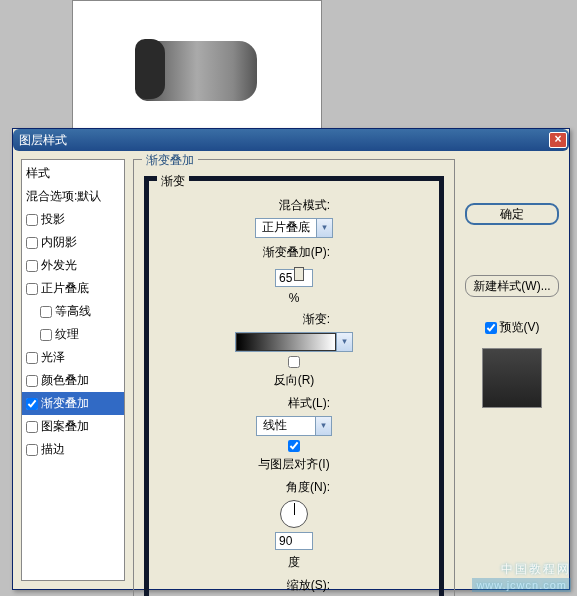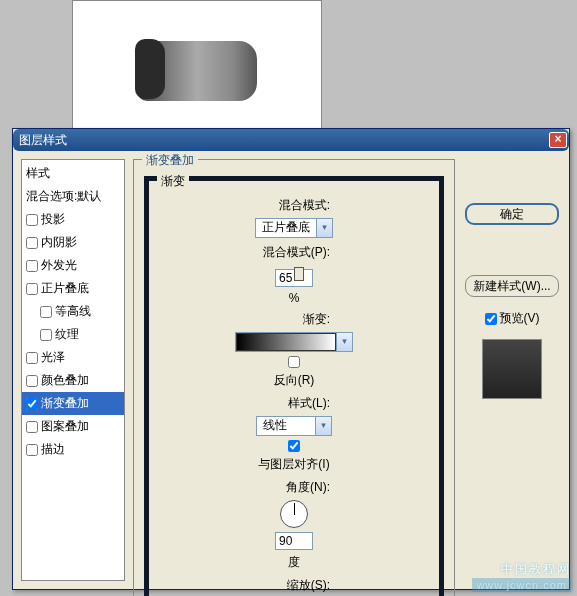--- a/index.html
+++ b/index.html
@@ -31,21 +31,21 @@
 .grad-preview { width: 100px; height: 18px; border: 1px solid #333; background: linear-gradient(to right, #000, #fff); }
 .slider { flex: 1; height: 18px; position: relative; max-width: 120px; }
 .slider-track { position: absolute; top: 8px; left: 0; right: 0; height: 2px; background: #888; }
 .slider-thumb { position: absolute; top: 2px; width: 10px; height: 14px; background: #ece9d8; border: 1px solid #555; }
 .num-input { width: 38px; height: 18px; border: 1px solid #7f9db9; background: #fff; text-align: left; padding: 0 3px; }
 .angle-dial { width: 28px; height: 28px; border: 1px solid #555; border-radius: 50%; background: #fff; position: relative; }
 .angle-dial::after { content: ""; position: absolute; left: 50%; top: 2px; width: 1px; height: 12px; background: #000; }
 .right-panel { width: 98px; display: flex; flex-direction: column; gap: 6px; align-items: center; }
 .btn { width: 94px; height: 22px; background: #ece9d8; border: 1px solid #888; border-radius: 9px; cursor: pointer; text-align: center; line-height: 20px; margin-top: 44px; }
 .btn.default { border: 2px solid #3a6ea5; line-height: 18px; }
-.preview-check { display: flex; align-items: center; gap: 3px; margin-top: 7px; }
+.preview-check { display: flex; align-items: center; gap: 3px; margin-top: 16px; }
 .preview-box { width: 60px; height: 60px; border: 1px solid #888; background: linear-gradient(to bottom, #444, #222); margin-top: 6px; }
 .chk { width: 12px; height: 12px; }
 .watermark { position: absolute; right: 6px; bottom: 4px; text-align: right; font-size: 13px; color: #fff; text-shadow: 0 0 3px #3aa0c8; opacity: .75; pointer-events: none; }
 .watermark .l1 { letter-spacing: 2px; }
 .watermark .l2 { font-size: 11px; color: #b6e6ff; background: rgba(60,150,200,.5); padding: 1px 4px; letter-spacing: 1px; }
 </style>
 </head>
 <body>
 
 <div class="canvas-area">
@@ -116,21 +116,21 @@
 
           <div class="row">
             <span class="lbl">混合模式:</span>
             <div class="combo">
               <span class="combo-text">正片叠底</span>
               <span class="combo-arrow">▾</span>
             </div>
           </div>
 
           <div class="row">
-            <span class="lbl">混合模式(P):</span>
+            <span class="lbl">渐变叠加(P):</span>
             <div class="slider">
               <div class="slider-track"></div>
               <div class="slider-thumb" style="left:65%"></div>
             </div>
             <input class="num-input" value="65" style="">
             <span>%</span>
           </div>
 
           <div class="row">
             <span class="lbl">渐变:</span>

